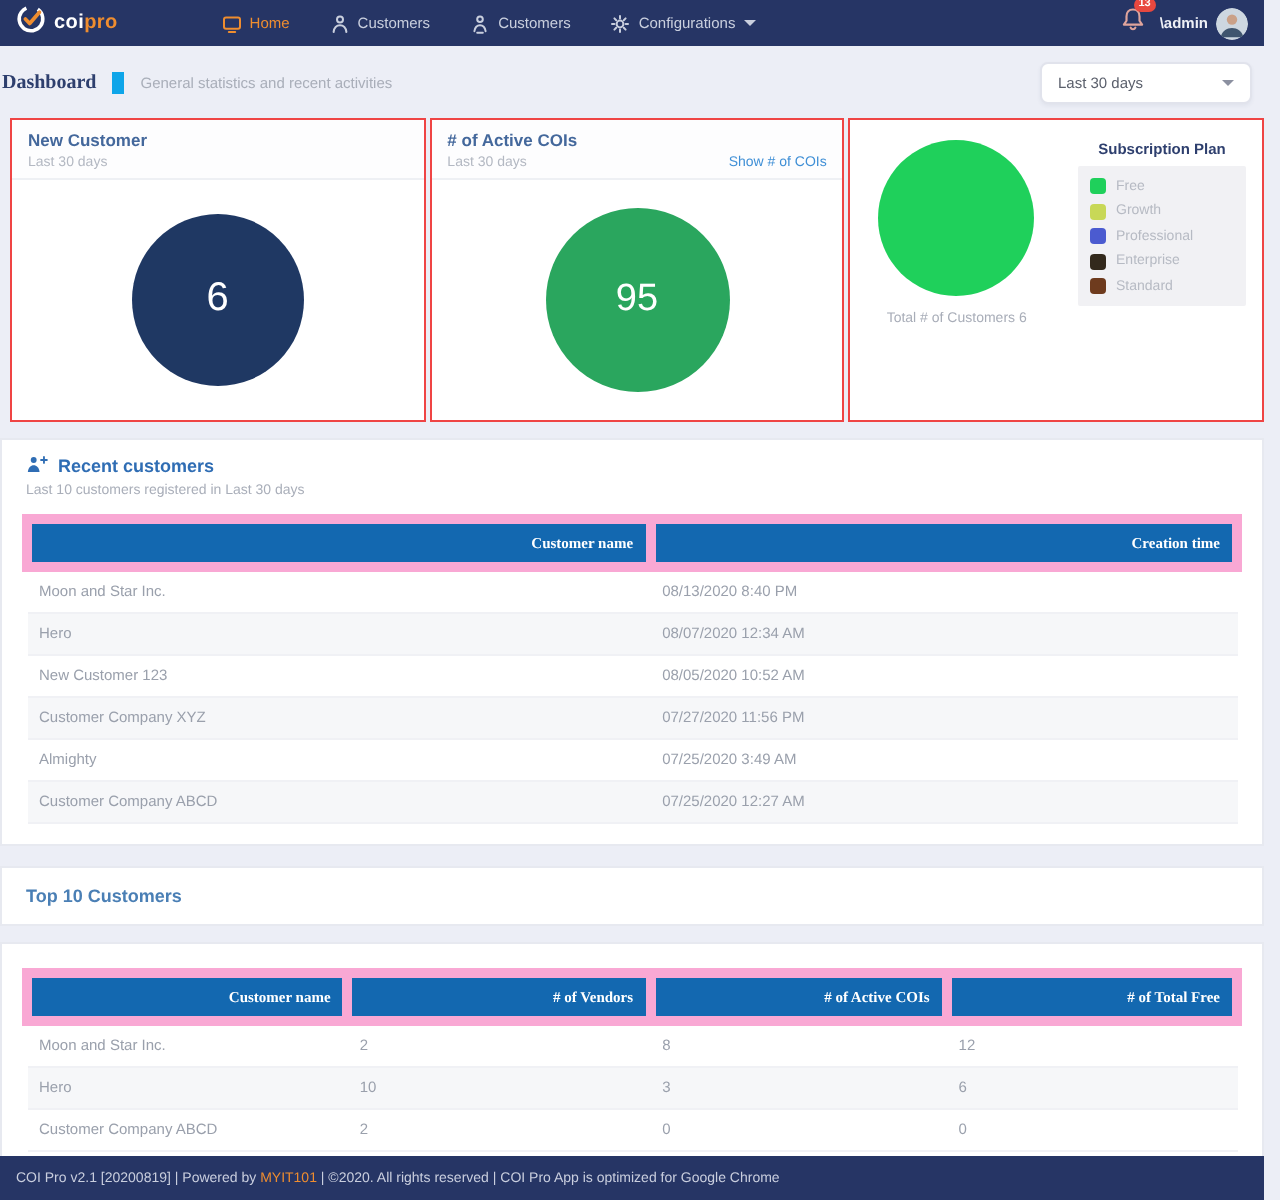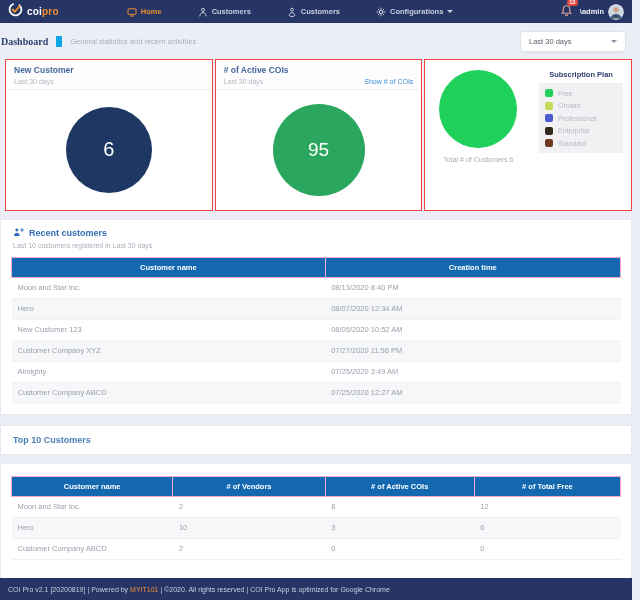--- a/index.html
+++ b/index.html
@@ -5,21 +5,21 @@
   html,body{margin:0;padding:0;}
   body{font-family:"Liberation Sans",sans-serif;background:#eceef6;}
   .app{position:relative;width:632px;height:600px;background:#eceef6;overflow:hidden;}
 
   
   .navbar{height:23px;background:#263565;display:flex;align-items:center;padding:0 8px;box-sizing:border-box;}
   .brand{display:flex;align-items:center;gap:4px;margin-right:52px;cursor:pointer;}
   .brand-text{font-size:10px;font-weight:bold;color:#ffffff;letter-spacing:.2px;}
   .brand-text b{color:#ef8d2f;font-weight:bold;}
   .nav-items{display:flex;align-items:center;gap:20px;}
-  .nav-item{display:flex;align-items:center;gap:4px;font-size:7.5px;font-weight:bold;color:#c9cfde;cursor:pointer;margin-left:16px;}
+  .nav-item{display:flex;align-items:center;gap:4px;font-size:7.5px;font-weight:normal;color:#c9cfde;cursor:pointer;}
   .nav-item.active{color:#ef8d2f;}
   .nav-item svg{display:block;}
   .chev{width:0;height:0;border-left:3px solid transparent;border-right:3px solid transparent;border-top:3.5px solid currentColor;display:inline-block;}
   .nav-right{margin-left:auto;display:flex;align-items:center;gap:7px;}
   .bell-wrap{position:relative;cursor:pointer;}
   .badge{position:absolute;top:-4px;right:-5px;background:#e8483f;color:#fff;font-size:5.5px;font-weight:bold;border-radius:6px;padding:1px 2.5px;line-height:1;}
   .nav-user{display:flex;align-items:center;gap:4px;font-size:7.5px;font-weight:bold;color:#eef0f6;cursor:pointer;}
   .avatar{width:16px;height:16px;border-radius:50%;overflow:hidden;display:block;}
 
   
@@ -50,21 +50,21 @@
   .legend-box{background:#f1f1f4;padding:6px 6px;display:flex;flex-direction:column;gap:4.5px;border-radius:1px;}
   .legend-item{display:flex;align-items:center;gap:5px;font-size:7px;color:#b6bac3;}
   .swatch{width:8px;height:8px;border-radius:2px;flex:0 0 auto;}
 
   
   .section-card{background:#fff;border:1px solid #e7e9f0;margin-top:8px;}
   .section-head{padding:7px 12px 5px;}
   .section-title{display:flex;align-items:center;gap:5px;font-size:9px;font-weight:bold;color:#2f6db4;}
   .section-sub{font-size:7px;color:#a9aeb9;margin-top:2.5px;}
   table{width:calc(100% - 20px);margin:3px 10px 10px;border-collapse:collapse;table-layout:fixed;}
-  thead th{background:#1368b0;color:#fff;text-align:center;font-size:7.5px;font-weight:bold;padding:5px 6px;border:1px solid #f9a8d4;}
+  thead th{background:#1368b0;color:#fff;text-align:right;font-size:7.5px;font-weight:bold;padding:5px 6px;border:5px solid #f9a8d4;font-family:Liberation Serif, serif;}
   tbody td{font-size:7.5px;color:#9aa0ac;padding:5.5px 6px;border-bottom:1px solid #f0f1f5;overflow:hidden;white-space:nowrap;}
   tbody tr:nth-child(even){background:#f6f7f9;}
   .title-bar{background:#fff;border:1px solid #e7e9f0;margin-top:10px;padding:9px 12px;}
   .title-bar .section-title{color:#4a7fb5;}
   .table-block{background:#fff;border:1px solid #e7e9f0;margin-top:8px;padding-bottom:26px;}
   .table-block table{margin-top:12px;margin-bottom:0;}
 
   
   .footer{position:absolute;left:0;right:0;bottom:0;height:22px;background:#263565;display:flex;align-items:center;padding:0 8px;font-size:7px;color:#c9cede;}
   .footer a{color:#ef8d2f;text-decoration:none;cursor:pointer;}

